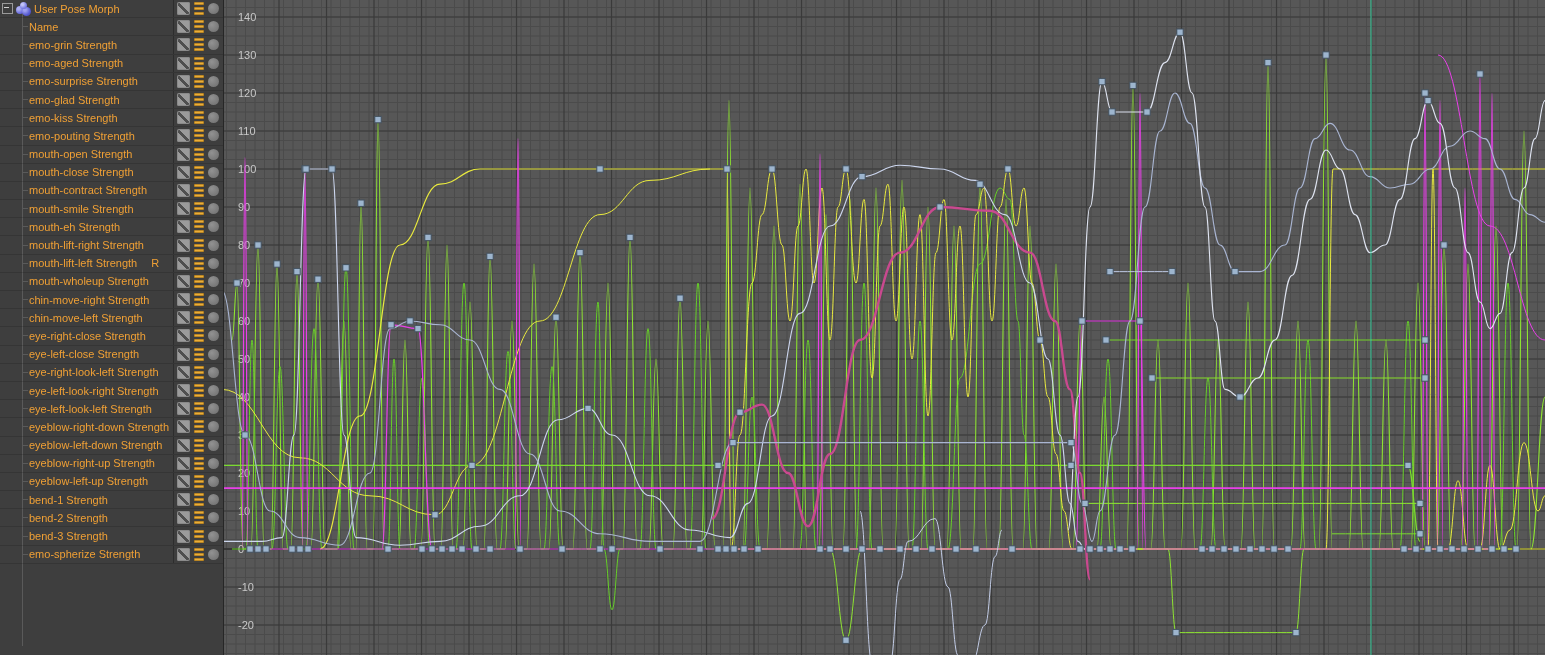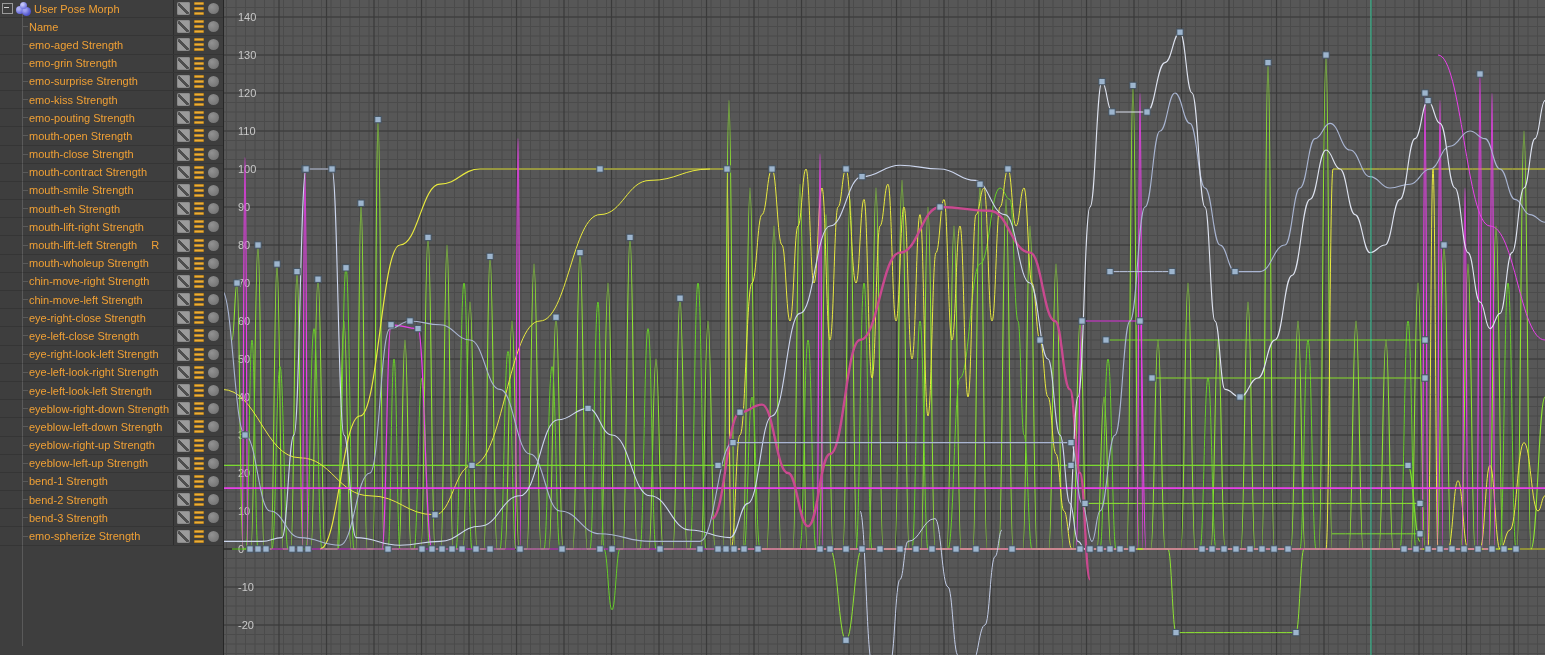--- a/index.html
+++ b/index.html
@@ -79,51 +79,66 @@
             <i></i>
             <i></i>
             <i></i>
           </span>
           <span class="ic-dot"></span>
         </span>
       </div>
       <div class="trow">
         <span class="lblwrap">
           <span class="tick"></span>
+          <span class="lbl">emo-grin Strength</span>
+        </span>
+        <span class="icons">
+          <span class="ic-display"></span>
+          <span class="ic-keys">
+            <i></i>
+            <i></i>
+            <i></i>
+          </span>
+          <span class="ic-dot"></span>
+        </span>
+      </div>
+      <div class="trow">
+        <span class="lblwrap">
+          <span class="tick"></span>
           <span class="lbl">emo-aged Strength</span>
         </span>
         <span class="icons">
           <span class="ic-display"></span>
           <span class="ic-keys">
             <i></i>
             <i></i>
             <i></i>
           </span>
           <span class="ic-dot"></span>
         </span>
       </div>
       <div class="trow">
         <span class="lblwrap">
           <span class="tick"></span>
-          <span class="lbl">emo-grin Strength</span>
-        </span>
-        <span class="icons">
-          <span class="ic-display"></span>
-          <span class="ic-keys">
-            <i></i>
-            <i></i>
-            <i></i>
-          </span>
-          <span class="ic-dot"></span>
-        </span>
-      </div>
-      <div class="trow">
-        <span class="lblwrap">
-          <span class="tick"></span>
           <span class="lbl">emo-surprise Strength</span>
+        </span>
+        <span class="icons">
+          <span class="ic-display"></span>
+          <span class="ic-keys">
+            <i></i>
+            <i></i>
+            <i></i>
+          </span>
+          <span class="ic-dot"></span>
+        </span>
+      </div>
+      <div class="trow">
+        <span class="lblwrap">
+          <span class="tick"></span>
+          <span class="lbl">emo-glad Strength</span>
         </span>
         <span class="icons">
           <span class="ic-display"></span>
           <span class="ic-keys">
             <i></i>
             <i></i>
             <i></i>
           </span>
           <span class="ic-dot"></span>
         </span>

